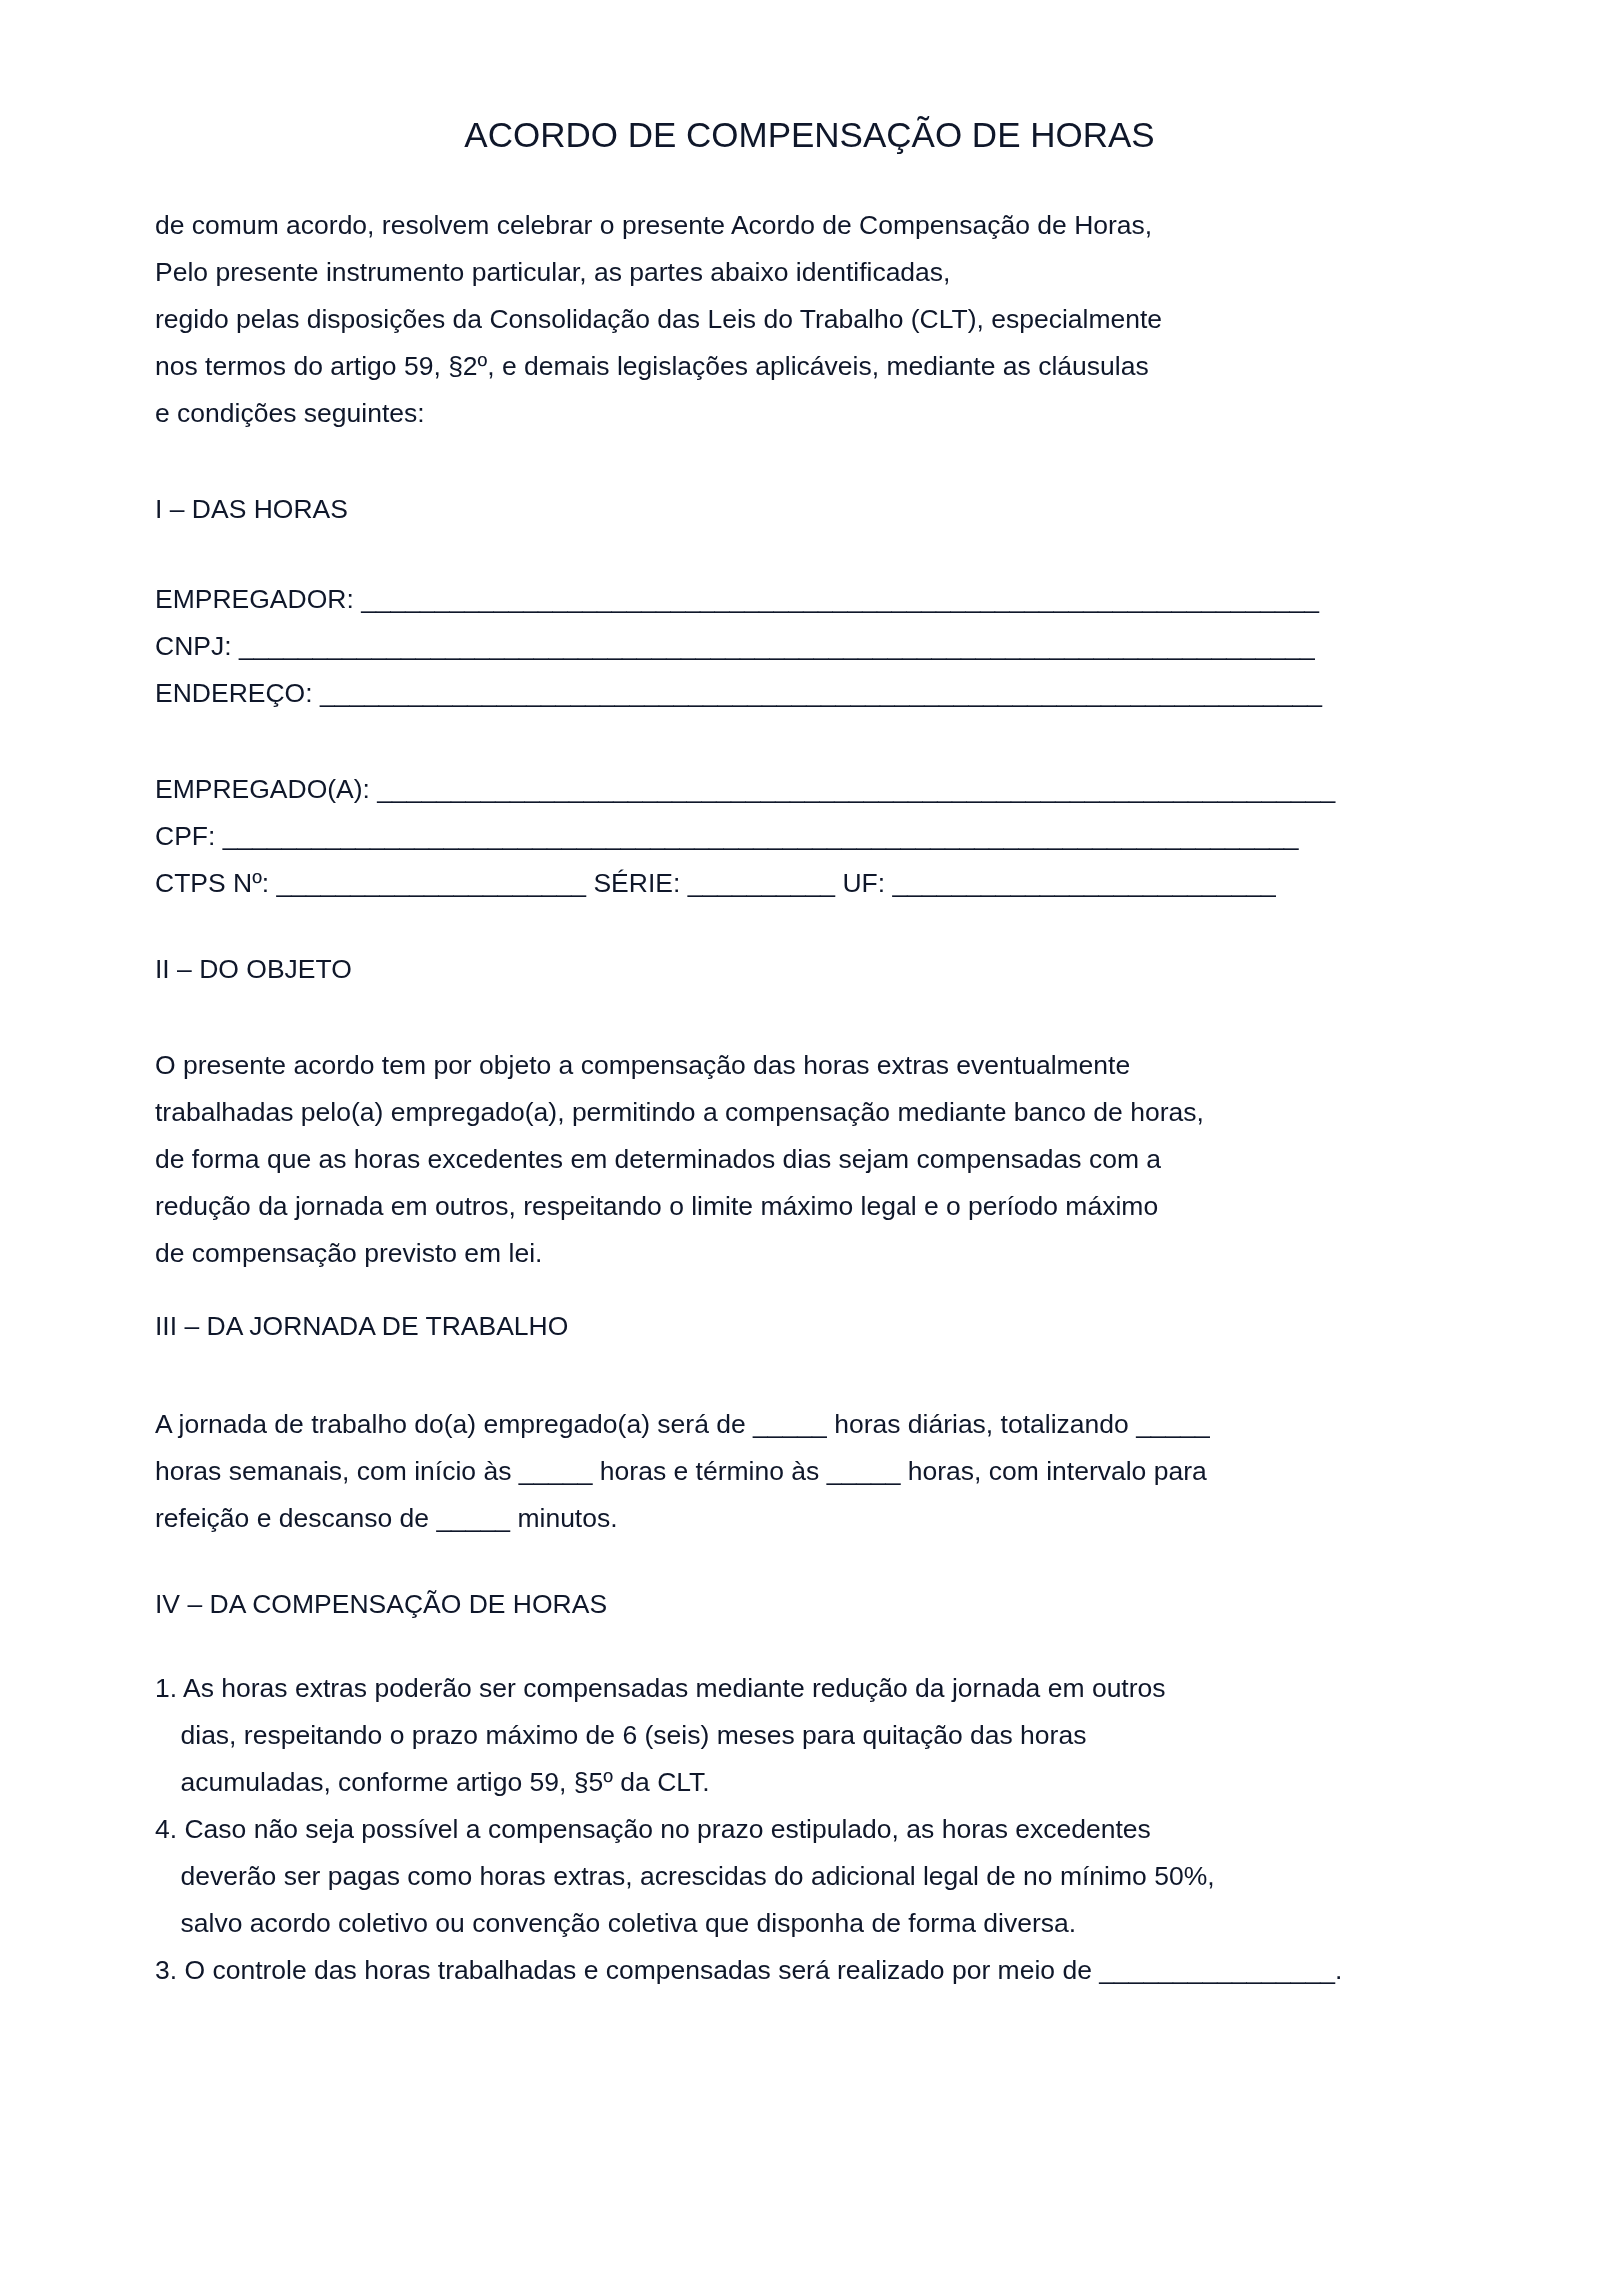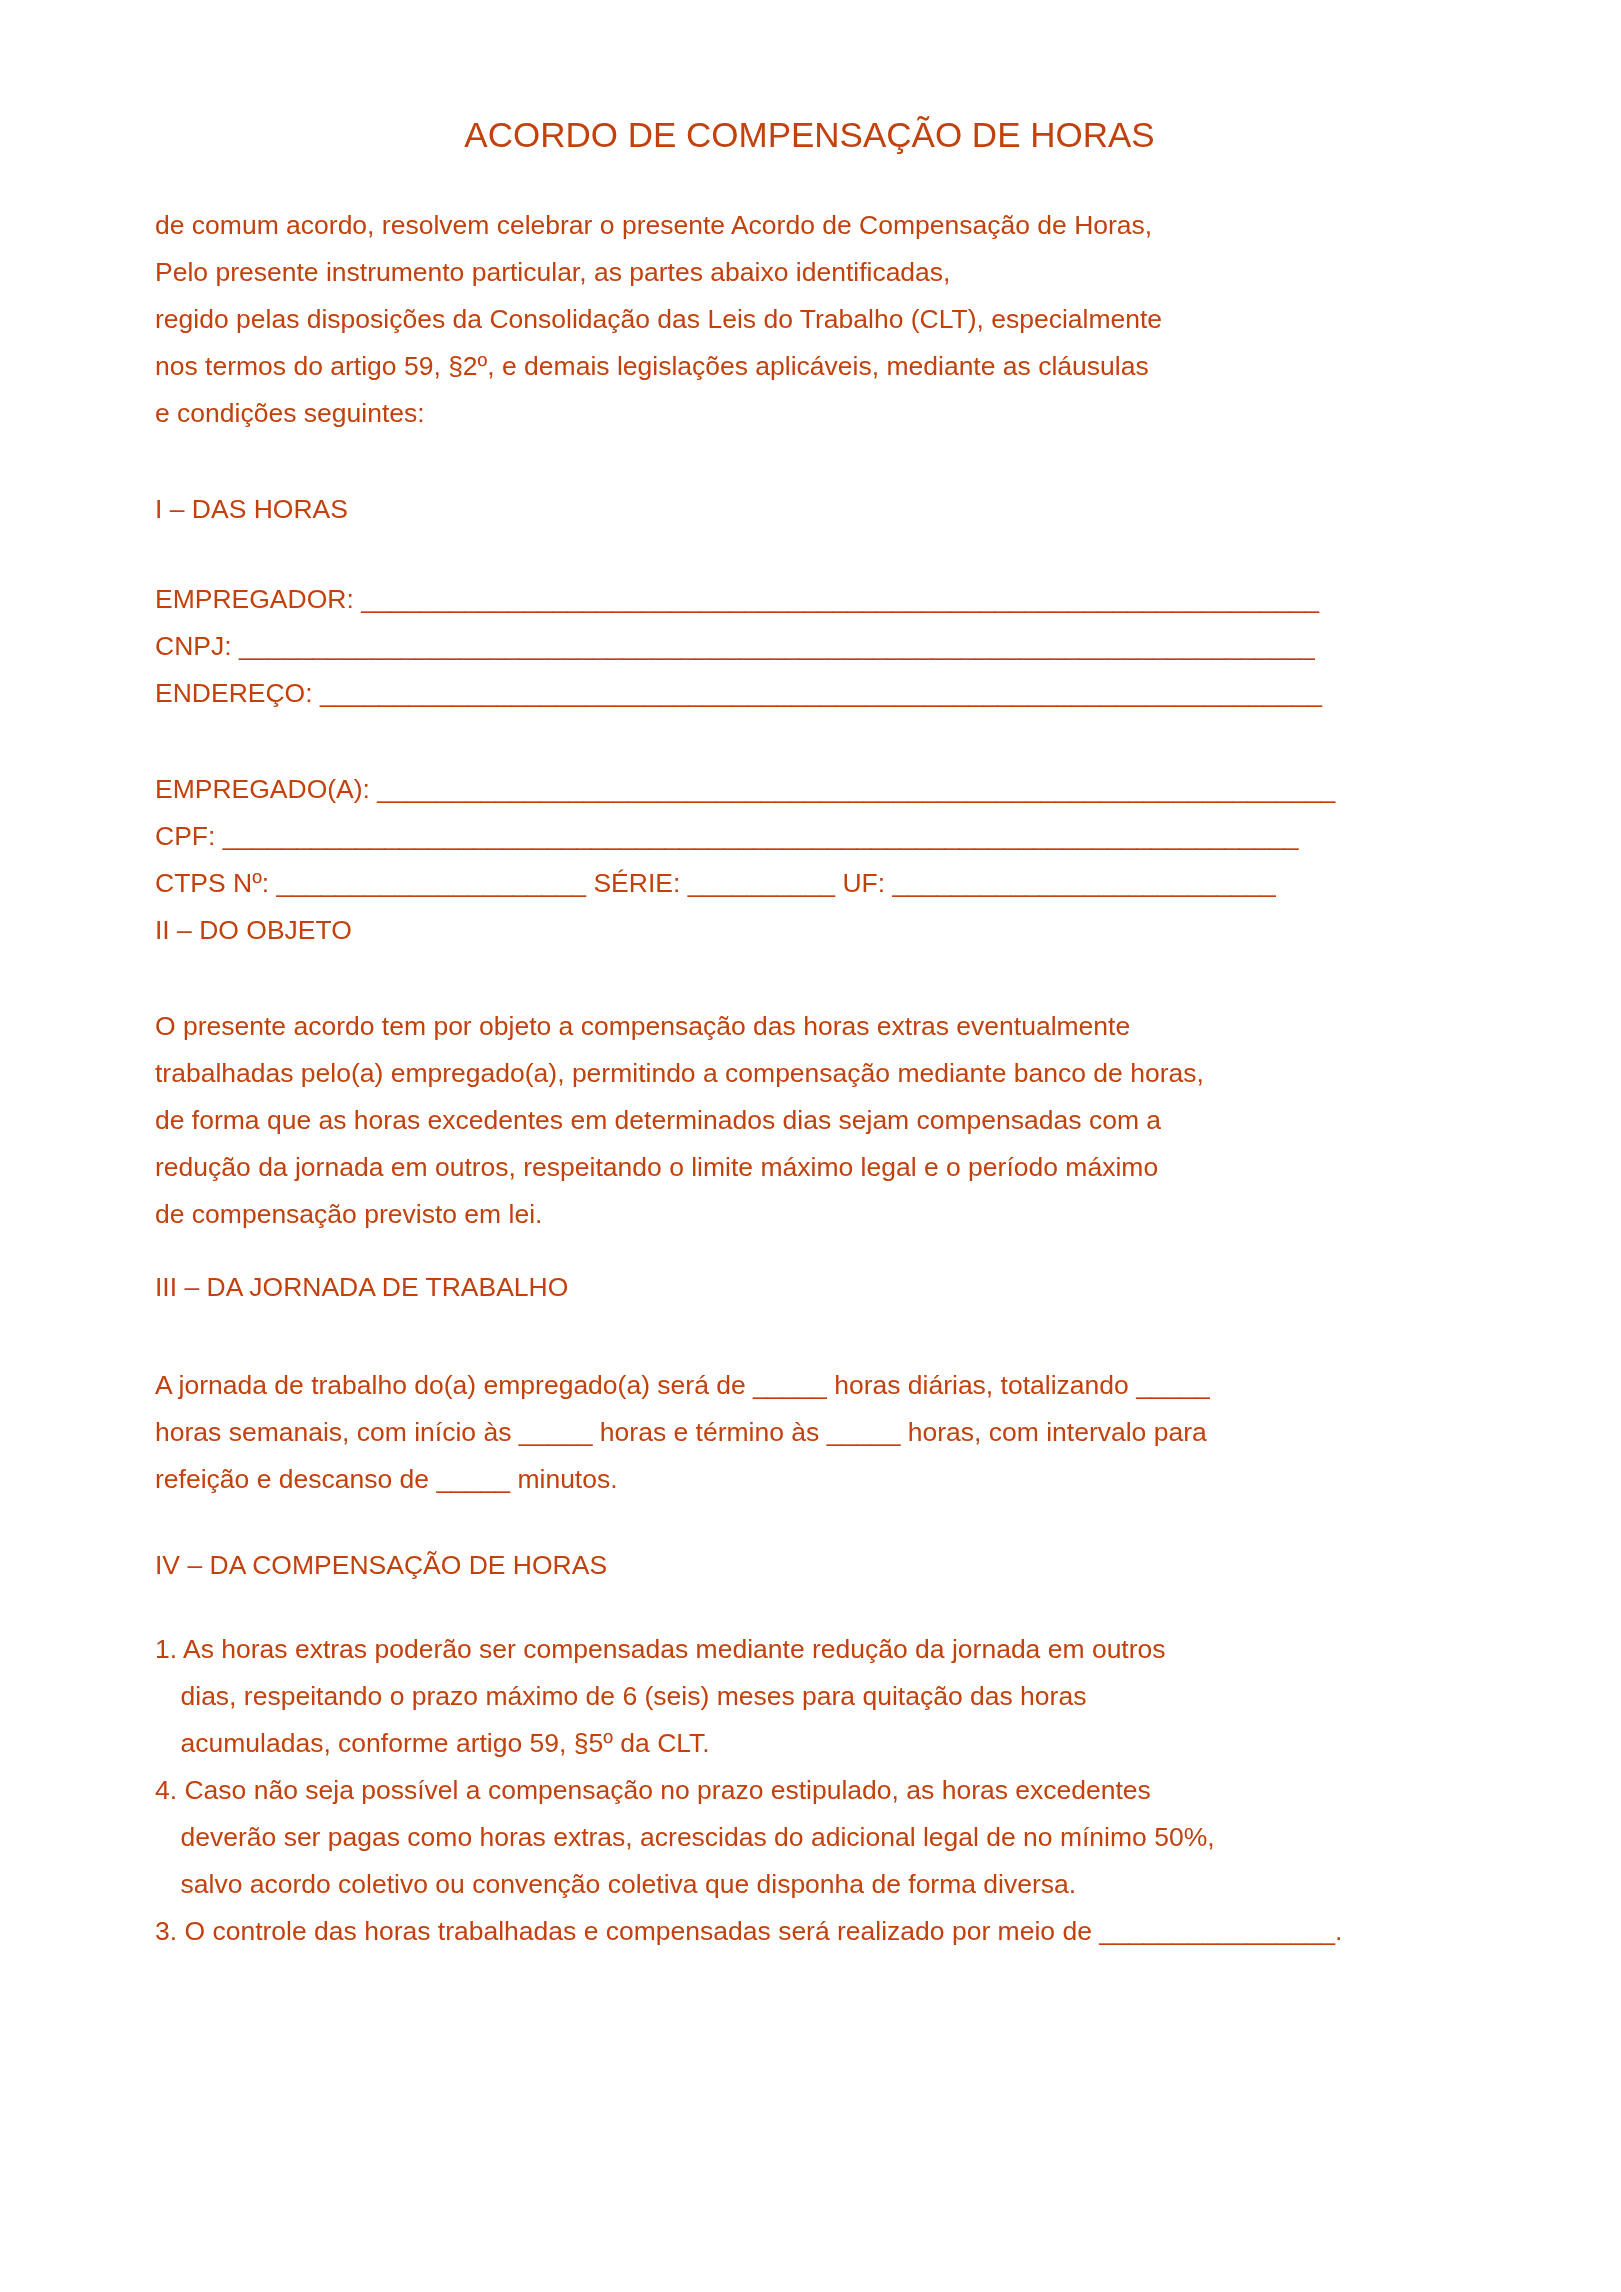--- a/index.html
+++ b/index.html
@@ -6,21 +6,21 @@
     margin: 0;
     padding: 0;
     background: #ffffff;
   }
   .page {
     position: relative;
     width: 1621px;
     height: 2042px;
     box-sizing: border-box;
     background: #ffffff;
-    color: #c2410c;
+    color: #0f172a;
     font-family: "Liberation Sans", "DejaVu Sans", sans-serif;
     font-size: 26.5px;
     line-height: 47px;
     padding: 110px 157px 0 155px;
     overflow: hidden;
   }
   .title {
     font-size: 35px;
     line-height: 49px;
     font-weight: 400;
@@ -32,21 +32,21 @@
     white-space: nowrap;
   }
   .line {
     white-space: nowrap;
   }
   .para { margin: 0; }
   .mt-intro    { margin-top: 43px; }
   .mt-h1       { margin-top: 49px; }
   .mt-emp      { margin-top: 43px; }
   .mt-empl     { margin-top: 49px; }
-  .mt-h2       { }
+  .mt-h2       { margin-top: 39px; }
   .mt-p2       { margin-top: 49px; }
   .mt-h3       { margin-top: 26px; }
   .mt-p3       { margin-top: 51px; }
   .mt-h4       { margin-top: 39px; }
   .mt-list     { margin-top: 37px; }
   .indent { padding-left: 25.5px; }
 </style>
 </head>
 <body>
 

